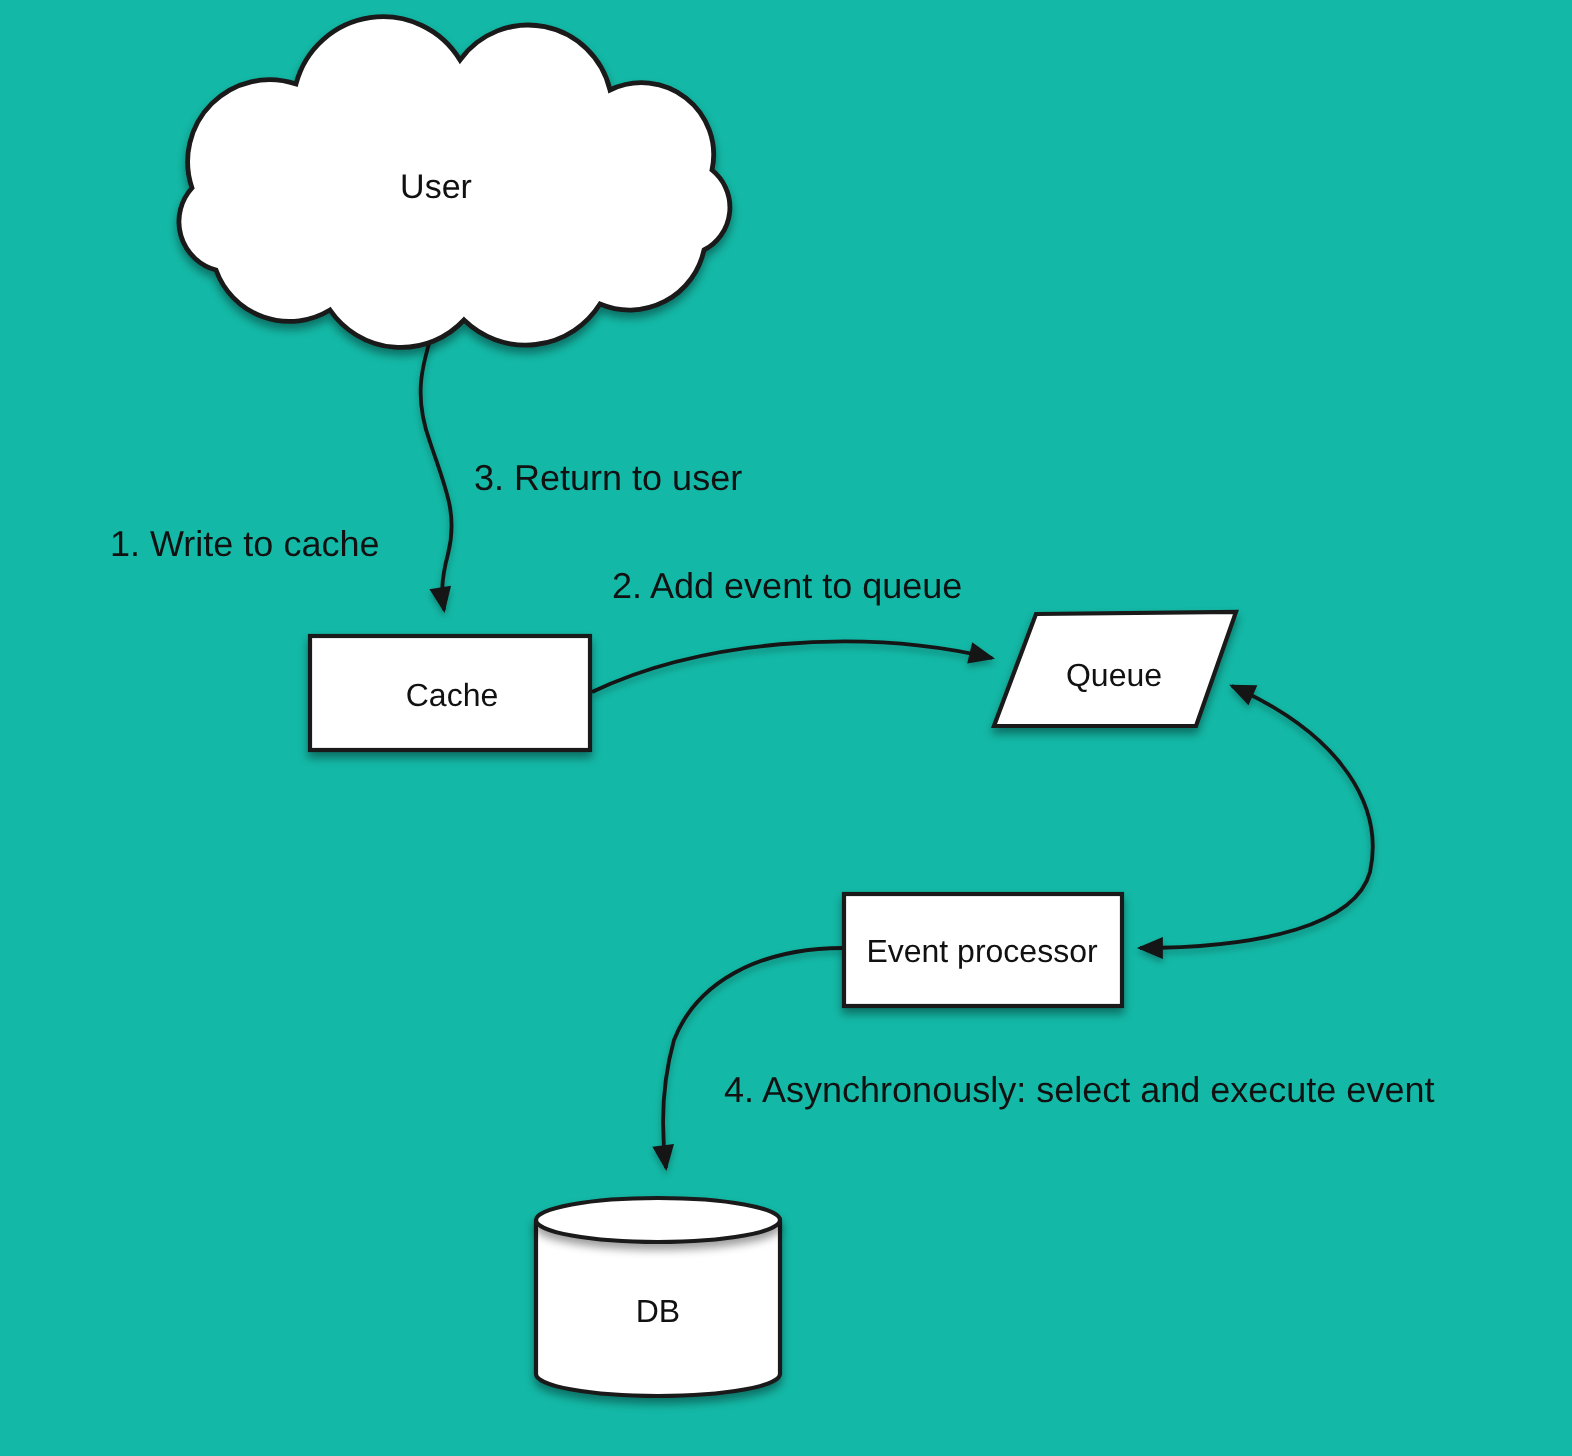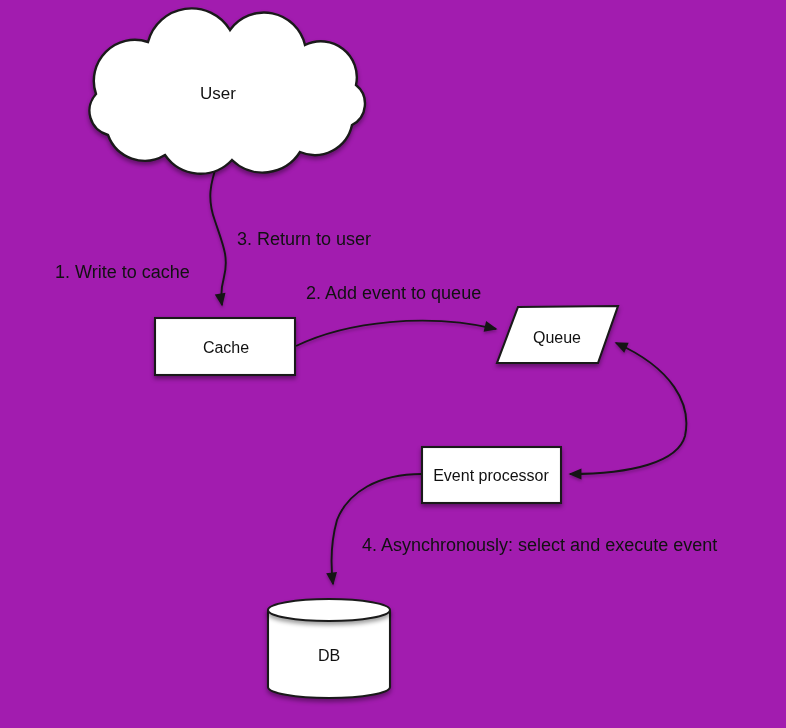--- a/index.html
+++ b/index.html
@@ -4,21 +4,21 @@
 <style>
   html, body {
     margin: 0;
     padding: 0;
     background: #ffffff;
   }
   .canvas {
     position: relative;
     width: 786px;
     height: 728px;
-    background: #a21caf;
+    background: #14b8a6;
     overflow: hidden;
     font-family: "Liberation Sans", sans-serif;
   }
   svg { display: block; }
   .shape {
     fill: #ffffff;
     stroke: #1a1a1a;
     filter: drop-shadow(0px 3px 2px rgba(0,0,0,0.38));
   }
   .shape-thin { stroke-width: 2.1; }

